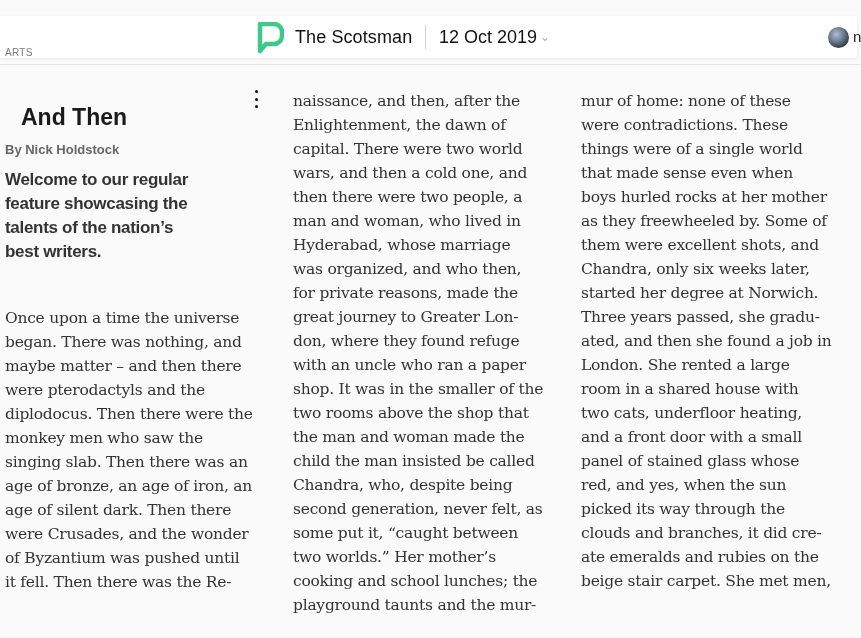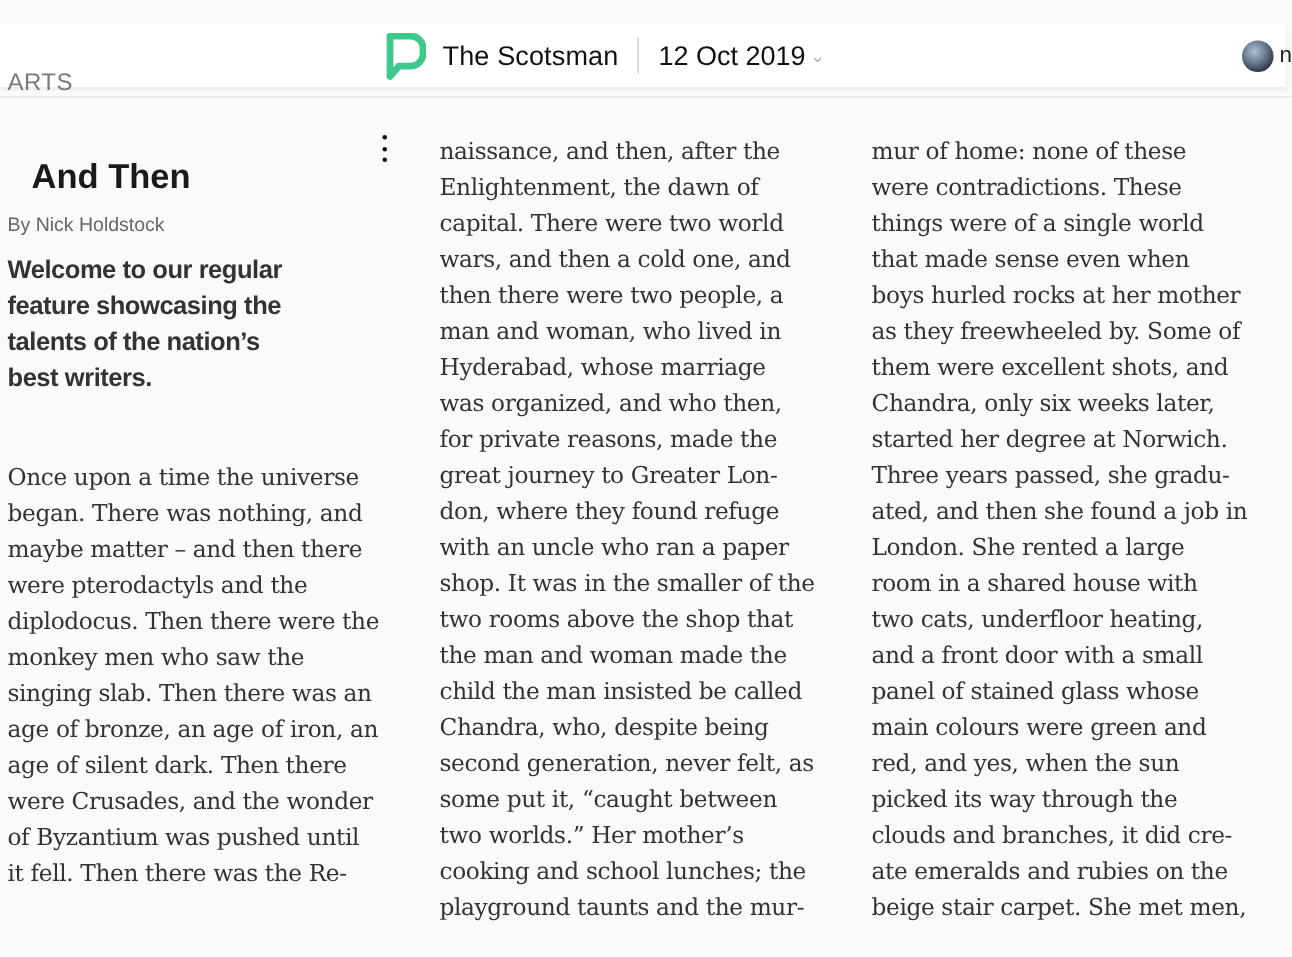--- a/index.html
+++ b/index.html
@@ -32,35 +32,35 @@
     position:absolute; left:828px; top:11px; width:21px; height:21px; border-radius:50%;
     background:radial-gradient(circle at 40% 35%, #aebfd1 0%, #6a7d92 40%, #2f3744 75%, #1c2129 100%);
   }
   .user-initial { position:absolute; left:853px; top:12px; font-size:15px; color:#222; }
 
   .section-bar {
     position:absolute; left:0; top:43px; width:861px; height:21px;
     border-bottom:1px solid #e6e6e6;
   }
   .section-label {
-    position:absolute; left:5px; top:4px; font-size:16px; color:#7a7a7a; letter-spacing:0.3px;
+    position:absolute; left:5px; top:4px; font-size:10px; color:#7a7a7a; letter-spacing:0.3px;
   }
 
   .headline {
     position:absolute; left:5px; top:88px; margin:16px;
     font-family:"Liberation Sans", sans-serif; font-weight:bold; font-size:23px; color:#1a1a1a;
   }
   .more-btn {
     position:absolute; left:248px; top:88px; width:16px; height:22px; cursor:pointer;
     display:flex; flex-direction:column; align-items:center; justify-content:space-between; padding:2px 0;
     box-sizing:border-box;
   }
   .more-btn span { width:3px; height:3px; border-radius:50%; background:#111; display:block; }
   .byline {
-    position:absolute; left:5px; top:142px; font-size:13px; color:#666;
+    position:absolute; left:5px; top:142px; font-size:13px; color:#666;font-weight:bold;
   }
   .standfirst {
     position:absolute; left:5px; top:168px; width:270px; margin:0;
     font-family:Liberation Sans, sans-serif; font-weight:bold; font-size:17px; line-height:24px;
     color:#333; letter-spacing:-0.3px;
   }
   .body-text {
     font-family:"DejaVu Serif", serif; font-size:15.5px; line-height:24px; color:#333;
     margin:0; letter-spacing:-0.25px;
   }
@@ -152,19 +152,18 @@
     <span>them were excellent shots, and</span>
     <span>Chandra, only six weeks later,</span>
     <span>started her degree at Norwich.</span>
     <span>Three years passed, she gradu-</span>
     <span>ated, and then she found a job in</span>
     <span>London. She rented a large</span>
     <span>room in a shared house with</span>
     <span>two cats, underfloor heating,</span>
     <span>and a front door with a small</span>
     <span>panel of stained glass whose</span>
-    <span>main colours were green and</span>
     <span>red, and yes, when the sun</span>
     <span>picked its way through the</span>
     <span>clouds and branches, it did cre-</span>
     <span>ate emeralds and rubies on the</span>
     <span>beige stair carpet. She met men,</span>
   </p>
 
 </body></html>

